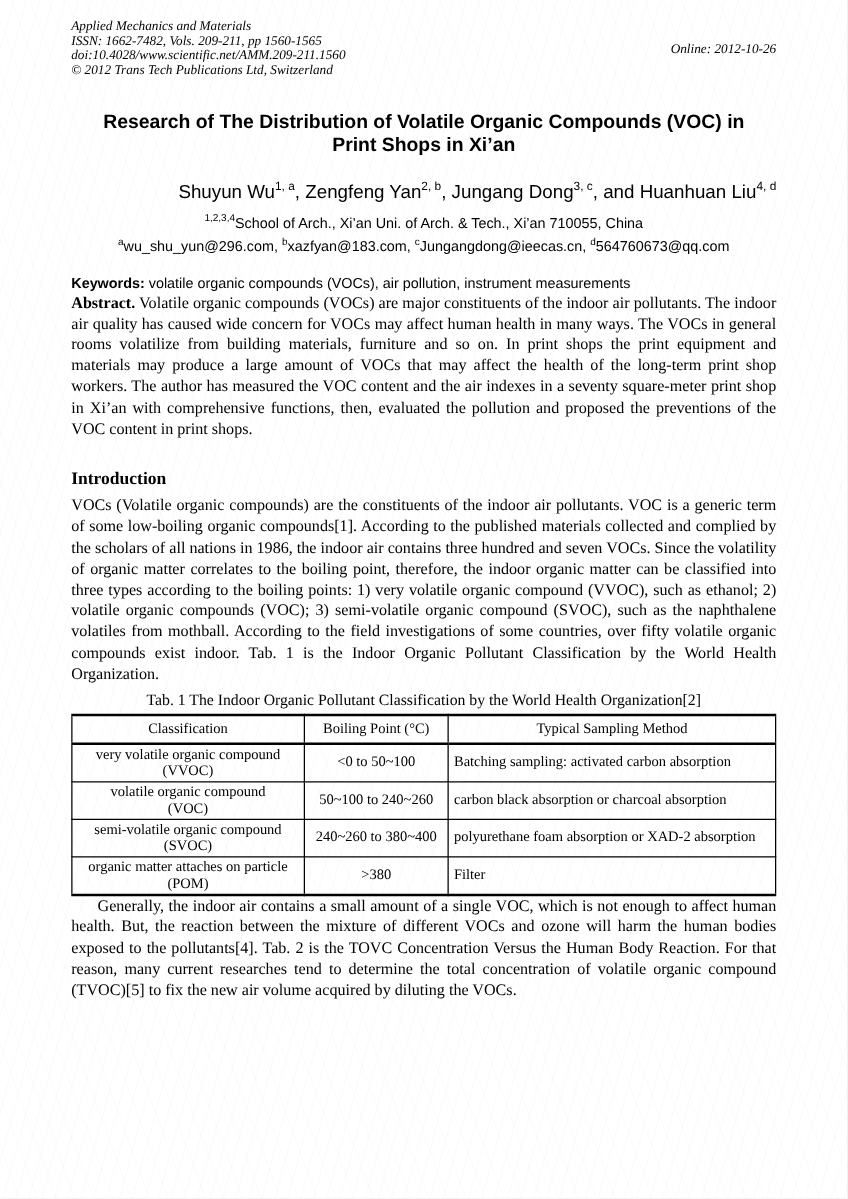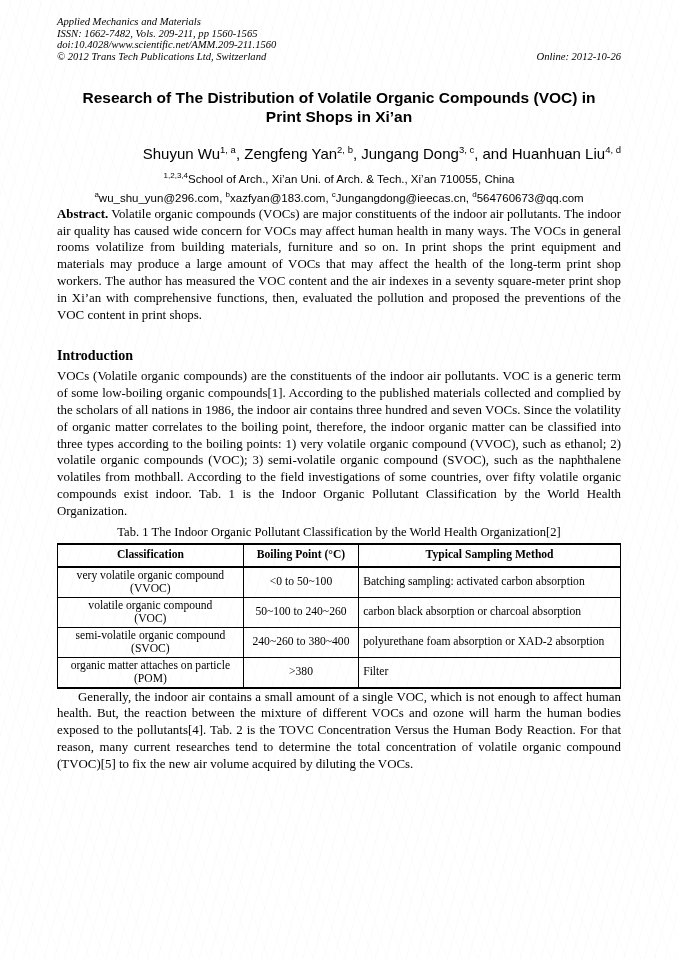--- a/index.html
+++ b/index.html
@@ -16,21 +16,21 @@
     font-family: "Liberation Serif", serif;
     box-sizing: border-box;
     padding: 16px 57px 0 57px;
     overflow: hidden;
   }
 
   
   .hdr {
     display: flex;
     justify-content: space-between;
-    align-items: flex-end;
+    align-items: center;
     font-style: italic;
     font-size: 10.6px;
     line-height: 11.7px;
     font-family: "Liberation Serif", serif;
   }
   .hdr-left div { white-space: nowrap; }
 
   
   .title {
     margin-top: 25px;
@@ -102,21 +102,21 @@
     border-collapse: collapse;
     border-top: 2px solid #000;
     border-bottom: 2.5px solid #000;
     font-size: 11.6px;
     line-height: 13.5px;
     font-family: "Liberation Serif", serif;
   }
   table.cls th, table.cls td { border: 1px solid #000; padding: 1px 4px; }
   table.cls thead th {
     border-bottom: 2px solid #000;
-    font-weight: bold;
+    font-weight: normal;
     height: 19px;
     text-align: center;
   }
   table.cls td { height: 27px; }
   td.c-class { width: 33%;   text-align: center; }
   td.c-bp    { width: 20.5%; text-align: center; }
   td.c-meth  { width: 46.5%; text-align: left; padding-left: 8px; }
 </style>
 </head>
 <body>
@@ -137,20 +137,21 @@
     <div>Research of The Distribution of Volatile Organic Compounds (VOC) in</div>
     <div>Print Shops in Xi’an</div>
   </div>
 
   <div class="authors"><span><span>Shuyun Wu</span><sup>1, a</sup><span>, </span></span><span><span>Zengfeng Yan</span><sup>2, b</sup><span>, </span></span><span><span>Jungang Dong</span><sup>3, c</sup><span>, and </span></span><span><span>Huanhuan Liu</span><sup>4, d</sup><span></span></span></div>
 
   <div class="affil"><sup>1,2,3,4</sup><span>School of Arch., Xi’an Uni. of Arch. &amp; Tech., Xi’an 710055, China</span></div>
 
   <div class="emails"><span><sup>a</sup><span>wu_shu_yun@296.com</span><span>, </span></span><span><sup>b</sup><span>xazfyan@183.com</span><span>, </span></span><span><sup>c</sup><span>Jungangdong@ieecas.cn</span><span>, </span></span><span><sup>d</sup><span>564760673@qq.com</span><span></span></span></div>
 
+  <div class="keywords"><b>Keywords:</b><span> volatile organic compounds (VOCs), air pollution, instrument measurements</span></div>
 
   <div class="para abstract"><b>Abstract.</b><span> Volatile organic compounds (VOCs) are major constituents of the indoor air pollutants. The indoor air quality has caused wide concern for VOCs may affect human health in many ways. The VOCs in general rooms volatilize from building materials, furniture and so on. In print shops the print equipment and materials may produce a large amount of VOCs that may affect the health of the long-term print shop workers. The author has measured the VOC content and the air indexes in a seventy square-meter print shop in Xi’an with comprehensive functions, then, evaluated the pollution and proposed the preventions of the VOC content in print shops.</span></div>
 
   <div class="section-heading">Introduction</div>
   <div class="para intro-para">VOCs (Volatile organic compounds) are the constituents of the indoor air pollutants. VOC is a generic term of some low-boiling organic compounds[1]. According to the published materials collected and complied by the scholars of all nations in 1986, the indoor air contains three hundred and seven VOCs. Since the volatility of organic matter correlates to the boiling point, therefore, the indoor organic matter can be classified into three types according to the boiling points: 1) very volatile organic compound (VVOC), such as ethanol; 2) volatile organic compounds (VOC); 3) semi-volatile organic compound (SVOC), such as the naphthalene volatiles from mothball. According to the field investigations of some countries, over fifty volatile organic compounds exist indoor. Tab. 1 is the Indoor Organic Pollutant Classification by the World Health Organization.</div>
 
   <div class="tbl-caption">Tab. 1 The Indoor Organic Pollutant Classification by the World Health Organization[2]</div>
   <table class="cls">
     <thead>
       <tr>

